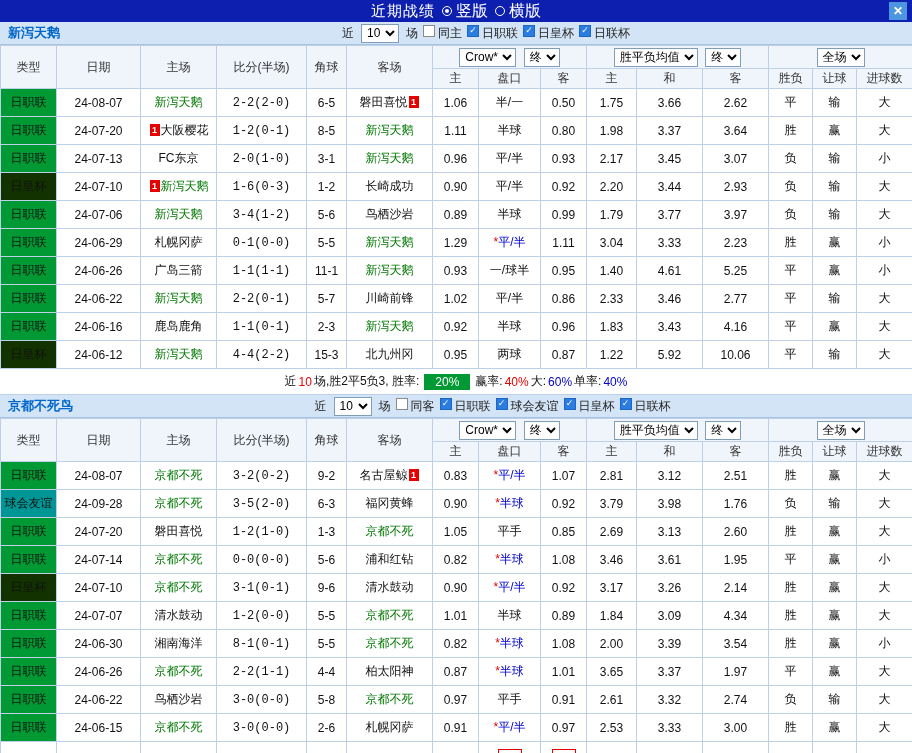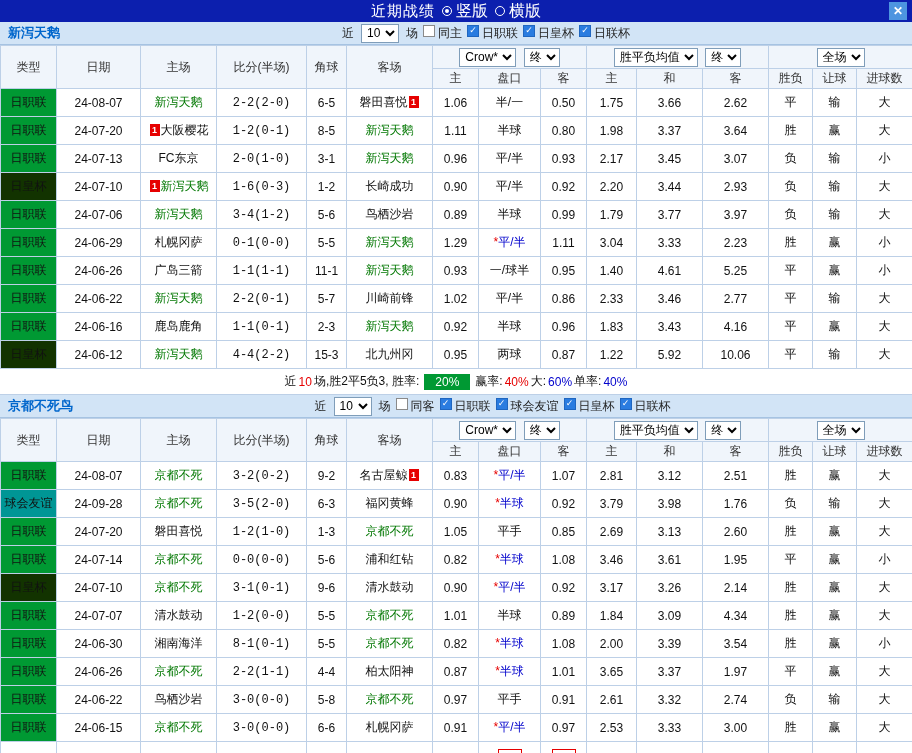--- a/index.html
+++ b/index.html
@@ -582,21 +582,21 @@
             <td class="c-blue">2.74</td>
             <td class="c-green">负</td>
             <td class="c-green">输</td>
             <td class="c-red">大</td>
           </tr>
           <tr>
             <td class="lg-green">日职联</td>
             <td class="c-black">24-06-15</td>
             <td><span class="team-green">京都不死</span></td>
             <td class="c-score">3-0(0-0)</td>
-            <td class="c-corner">6-6</td>
+            <td class="c-corner">2-6</td>
             <td><span class="c-black">札幌冈萨</span></td>
             <td class="c-black">0.91</td>
             <td><span class="hd-star">*</span><span class="c-blue">平/半</span></td>
             <td class="c-black">0.97</td>
             <td class="c-black">2.53</td>
             <td class="c-blue">3.33</td>
             <td class="c-blue">3.00</td>
             <td class="c-red">胜</td>
             <td class="c-red">赢</td>
             <td class="c-red">大</td>

